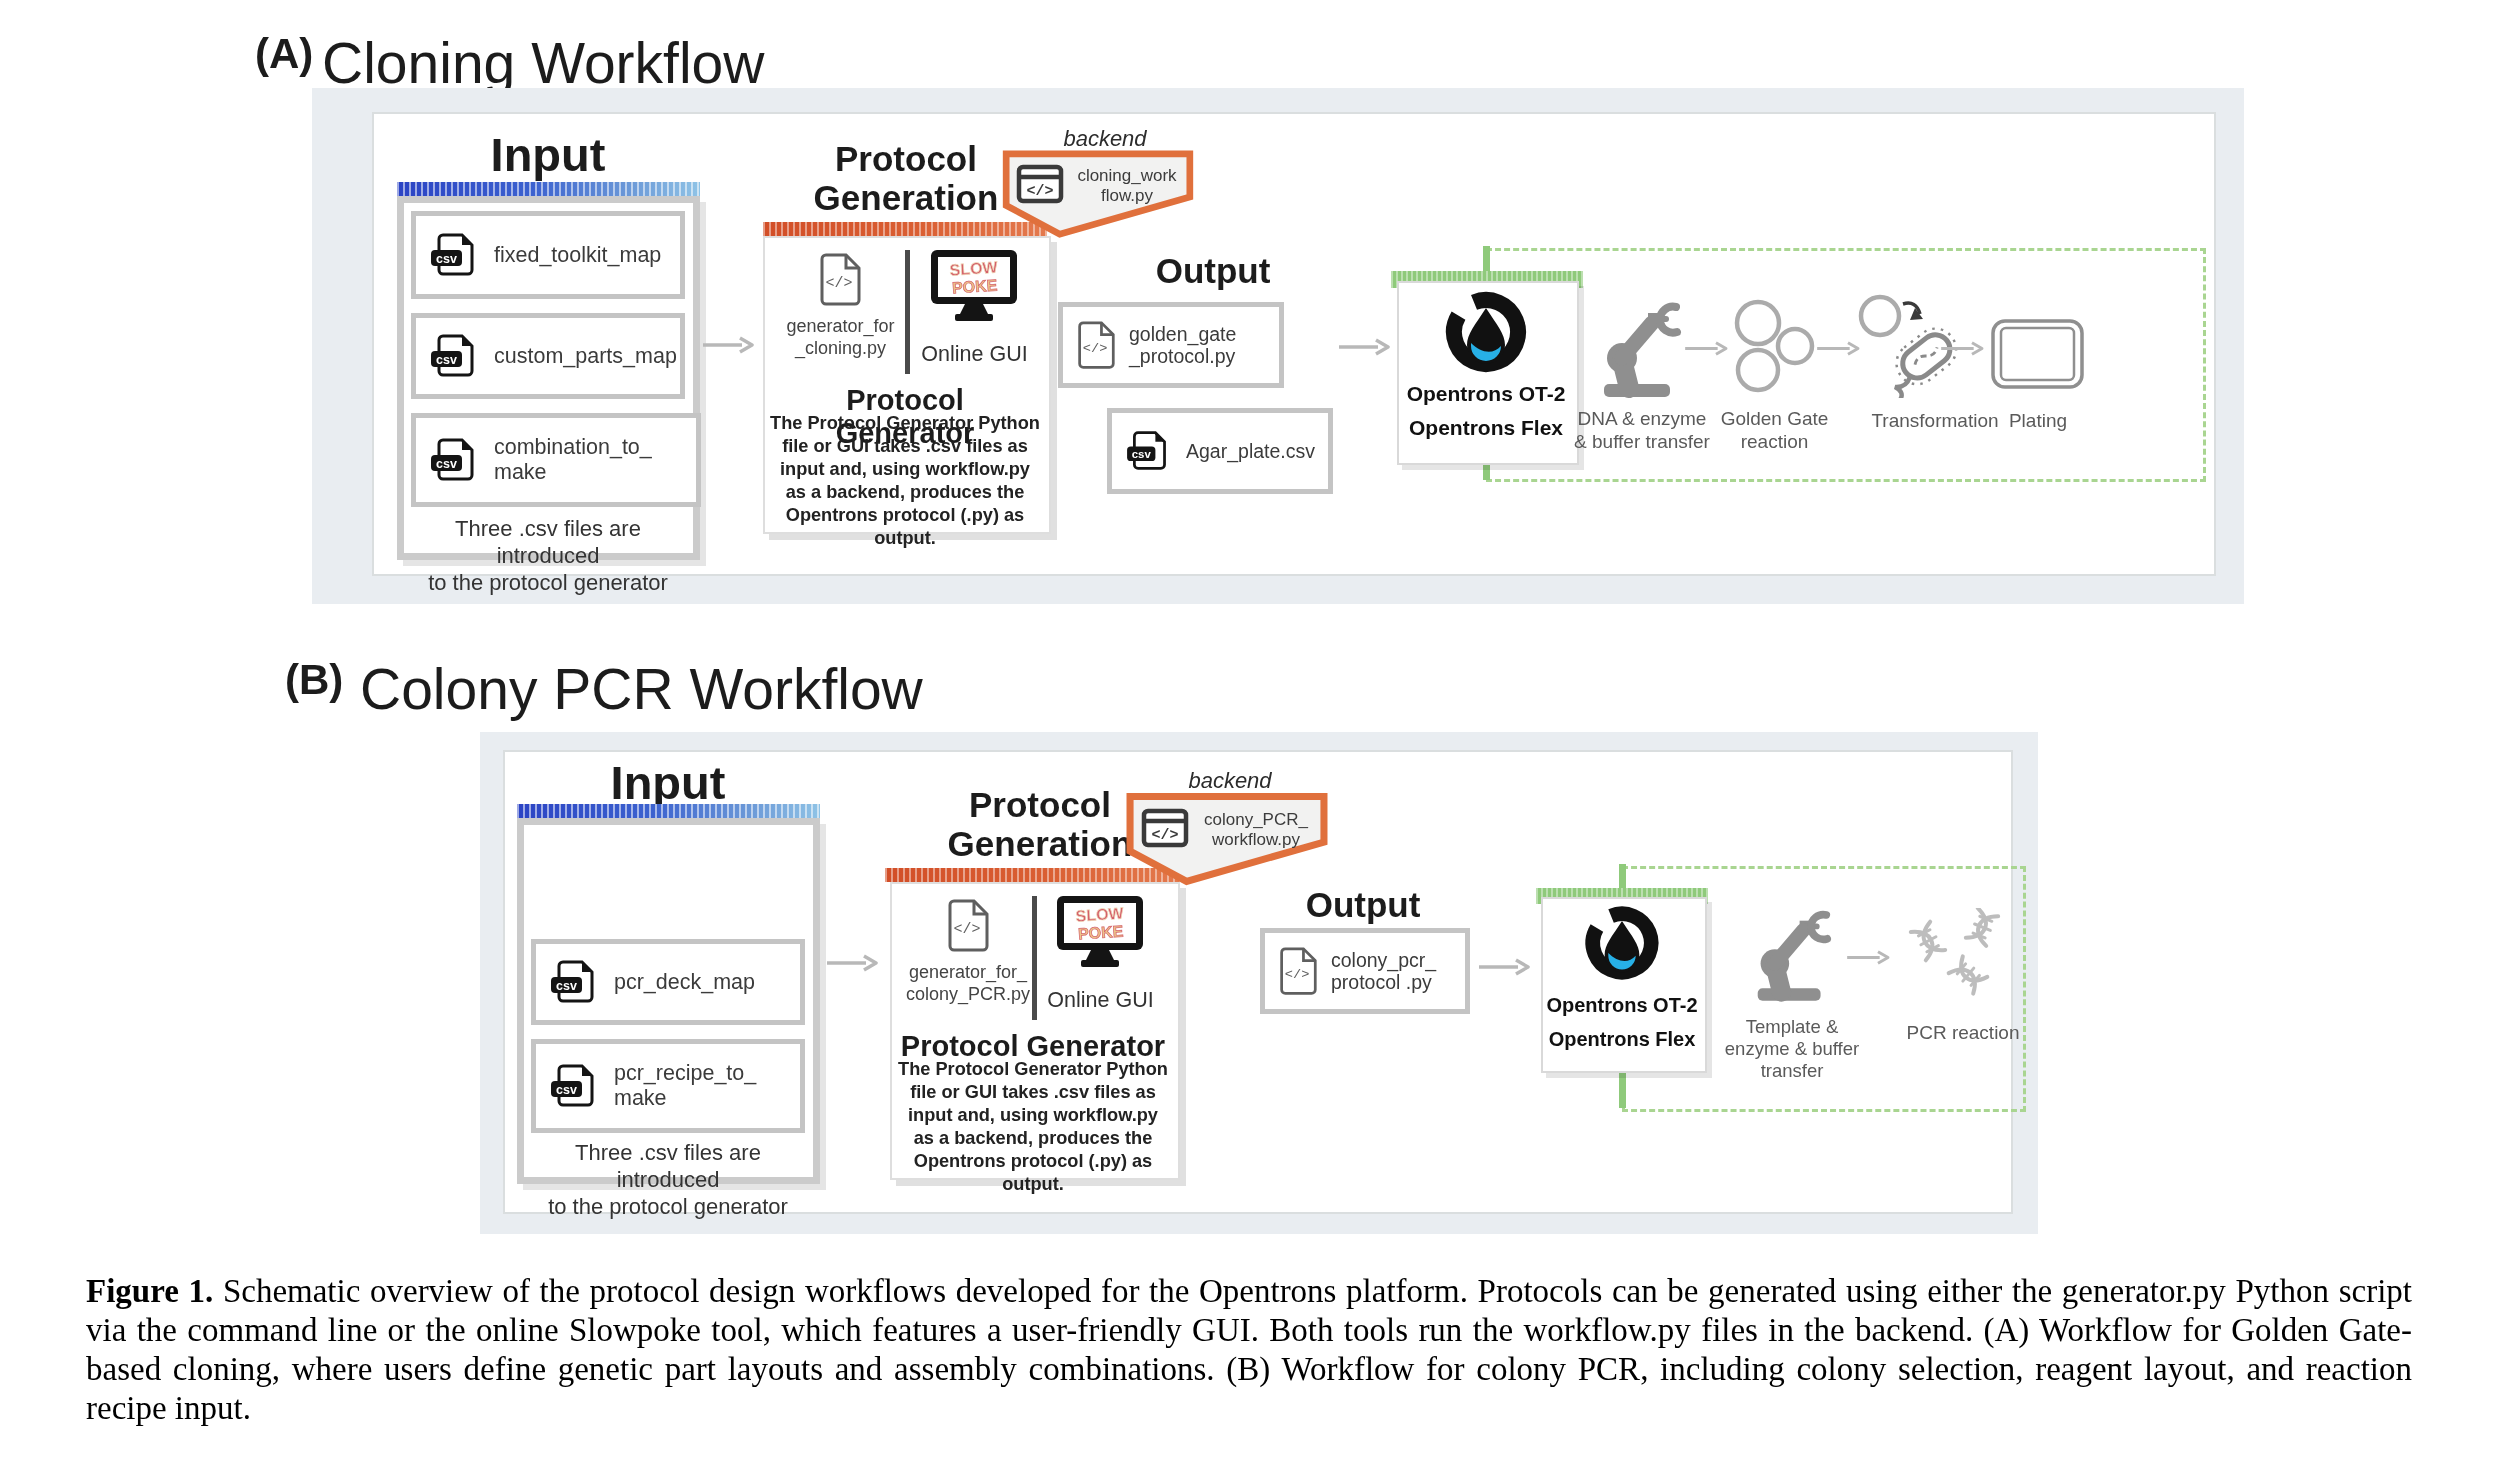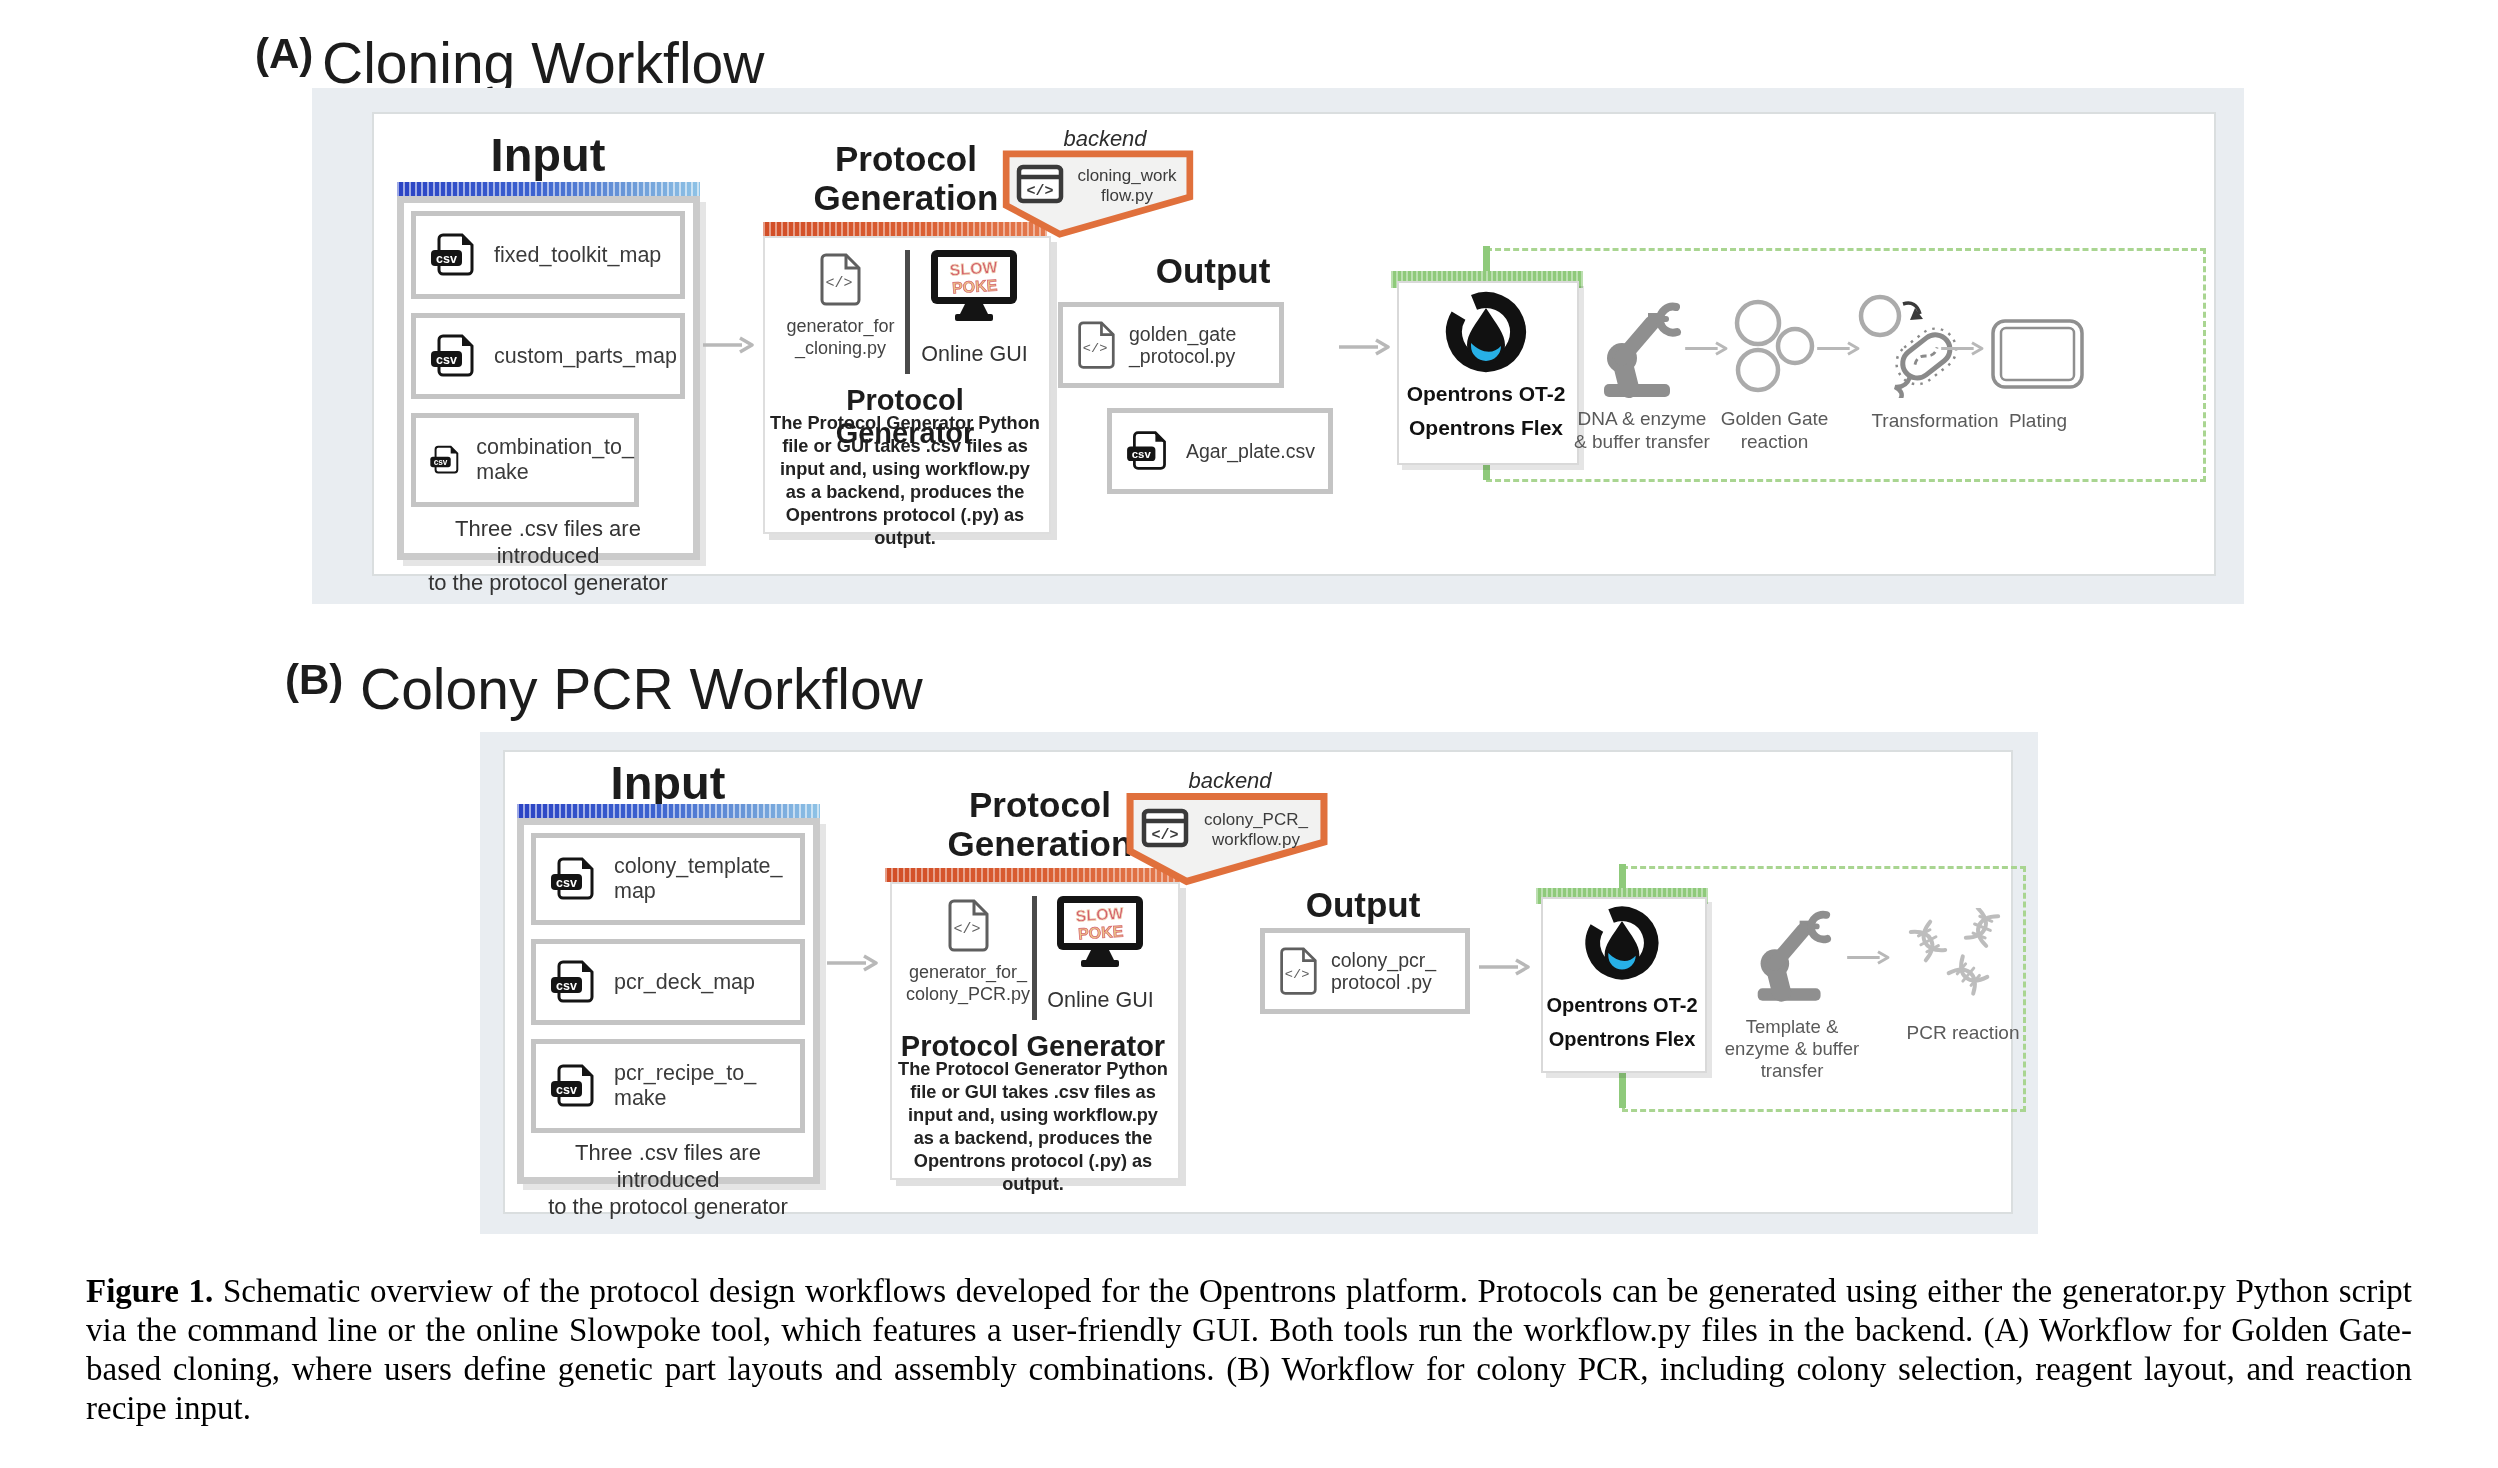--- a/index.html
+++ b/index.html
@@ -160,21 +160,21 @@
         <use href="#i-csv"></use>
       </svg>
     <div class="file-lbl pre">fixed_toolkit_map</div>
   </div>
   <div class="abs file-box" style="left:411px;top:313px;width:274px;height:86px;">
     <svg width="52" height="46">
         <use href="#i-csv"></use>
       </svg>
     <div class="file-lbl pre">custom_parts_map</div>
   </div>
-  <div class="abs file-box" style="left:411px;top:413px;width:228px;height:94px;">
+  <div class="abs file-box" style="left:411px;top:413px;width:290px;height:94px;">
     <svg width="52" height="46">
         <use href="#i-csv"></use>
       </svg>
     <div class="file-lbl pre">combination_to_
 make</div>
   </div>
   <div class="abs note ctr pre" style="left:402px;top:516px;width:292px;">Three .csv files are introduced
 to the protocol generator</div>
 
   <svg class="abs" style="left:702px;top:336px;" width="52" height="18">
@@ -267,27 +267,20 @@
 
   <div class="abs fig-label" style="left:285px;top:656px;">(B)</div>
   <div class="abs fig-title" style="left:360px;top:656px;">Colony PCR Workflow</div>
 
   <div class="abs panel-outer" style="left:480px;top:732px;width:1558px;height:502px;"></div>
   <div class="abs panel-inner" style="left:503px;top:750px;width:1506px;height:460px;"></div>
 
   <div class="abs big-hd ctr" style="left:548px;top:752px;width:240px;">Input</div>
   <div class="abs bar bar-blue" style="left:517px;top:804px;width:303px;"></div>
   <div class="abs container-box" style="left:517px;top:818px;width:289px;height:352px;"></div>
-  <div class="abs file-box" style="left:531px;top:833px;width:274px;height:92px;">
-    <svg width="52" height="46">
-        <use href="#i-csv"></use>
-      </svg>
-    <div class="file-lbl pre">colony_template_
-map</div>
-  </div>
   <div class="abs file-box" style="left:531px;top:939px;width:274px;height:86px;">
     <svg width="52" height="46">
         <use href="#i-csv"></use>
       </svg>
     <div class="file-lbl pre">pcr_deck_map</div>
   </div>
   <div class="abs file-box" style="left:531px;top:1039px;width:274px;height:94px;">
     <svg width="52" height="46">
         <use href="#i-csv"></use>
       </svg>

